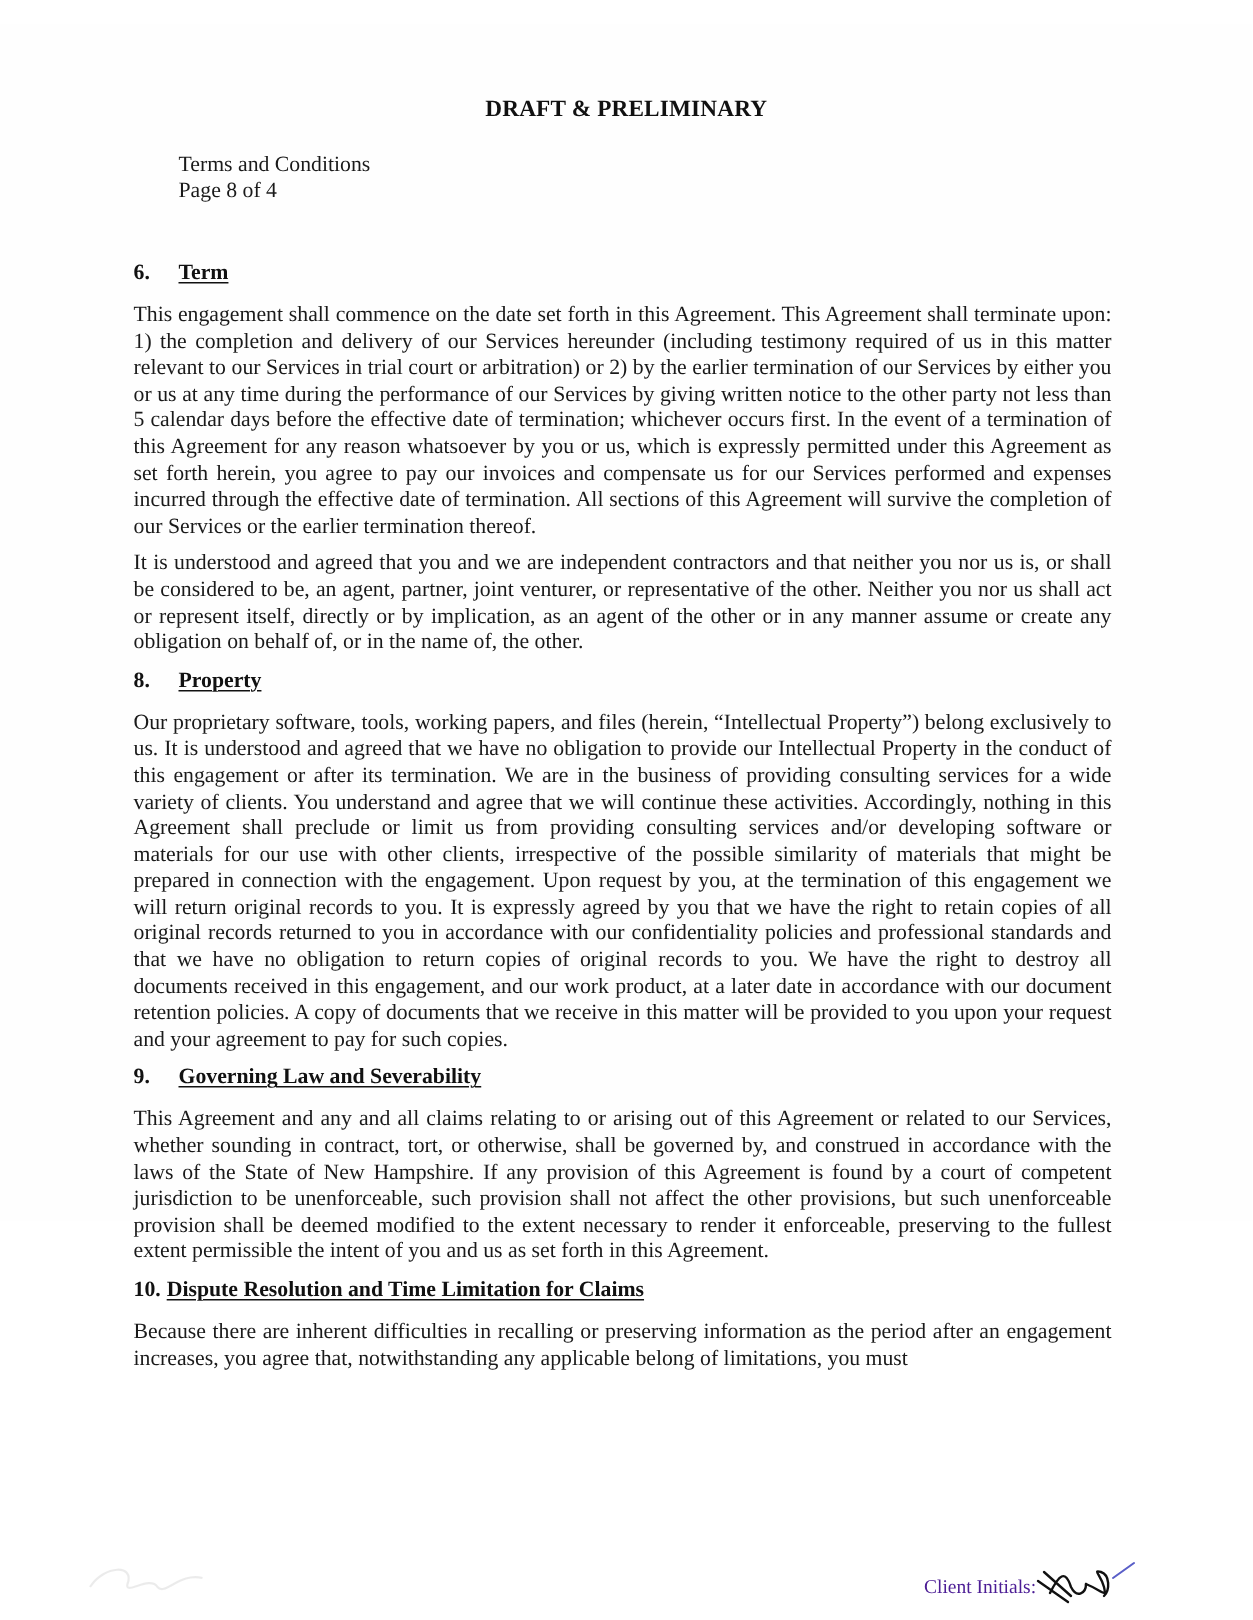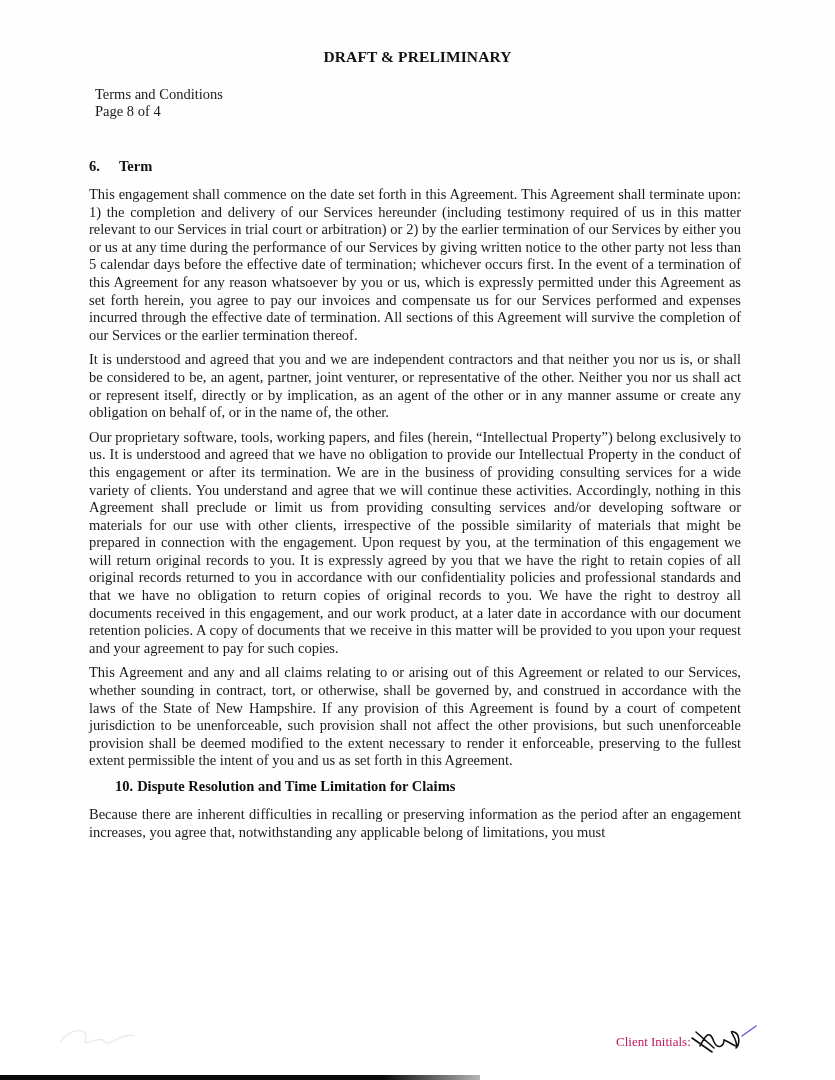--- a/index.html
+++ b/index.html
@@ -10,21 +10,21 @@
     body {
       width: 835px;
       height: 1080px;
       position: relative;
       overflow: hidden;
       font-family: "Liberation Serif", "DejaVu Serif", serif;
       color: #161616;
     }
     .page {
       position: absolute;
-      left: 0; top: 0;
+      left: 0; top: 16px;
       width: 835px;
       height: 798px;
       background: #fefefe;
     }
     .doc-title {
       position: absolute;
       top: 48px;
       left: 0;
       width: 835px;
       text-align: center;
@@ -34,21 +34,21 @@
       color: #111;
     }
     .doc-meta {
       position: absolute;
       left: 95px;
       top: 86px;
       font-size: 14.5px;
       line-height: 17px;
       color: #1a1a1a;
     }
-    .doc-meta div { white-space: nowrap; }
+    .doc-meta div { white-space: nowrap; margin-left: 24px; }
     .content {
       position: absolute;
       left: 89px;
       top: 157px;
       width: 652px;
     }
     .section { margin: 0; }
     .section-heading {
       font-weight: bold;
       font-size: 14.5px;
@@ -57,40 +57,40 @@
       color: #111;
       white-space: nowrap;
     }
     .section-heading .num {
       display: inline-block;
       min-width: 30px;
     }
     .section-heading .num.wide {
       min-width: 0;
       margin-right: 4px;
-      margin-left: 26px;
     }
     .section-heading .title {
+      text-decoration: underline;
       text-underline-offset: 2px;
       text-decoration-thickness: 1px;
     }
     .section-body {
       font-size: 14.5px;
       line-height: 17.6px;
       text-align: justify;
       margin: 0 0 7px 0;
       color: #1a1a1a;
       hyphens: none;
     }
     .footer-initials {
       position: absolute;
       left: 616px;
       top: 1034px;
       font-size: 13px;
-      color: #be185d;
+      color: #4c1d95;
       white-space: nowrap;
     }
     .signature {
       position: absolute;
       left: 690px;
       top: 1020px;
       width: 70px;
       height: 40px;
     }
     .bottom-bar {
@@ -129,24 +129,30 @@
         <span class="num">6.</span><span class="title">Term</span>
       </div>
       <p class="section-body">This engagement shall commence on the date set forth in this Agreement. This Agreement shall terminate upon: 1) the completion and delivery of our Services hereunder (including testimony required of us in this matter relevant to our Services in trial court or arbitration) or 2) by the earlier termination of our Services by either you or us at any time during the performance of our Services by giving written notice to the other party not less than 5 calendar days before the effective date of termination; whichever occurs first. In the event of a termination of this Agreement for any reason whatsoever by you or us, which is expressly permitted under this Agreement as set forth herein, you agree to pay our invoices and compensate us for our Services performed and expenses incurred through the effective date of termination. All sections of this Agreement will survive the completion of our Services or the earlier termination thereof.</p>
     </div>
 
     <div class="section">
       <p class="section-body">It is understood and agreed that you and we are independent contractors and that neither you nor us is, or shall be considered to be, an agent, partner, joint venturer, or representative of the other. Neither you nor us shall act or represent itself, directly or by implication, as an agent of the other or in any manner assume or create any obligation on behalf of, or in the name of, the other.</p>
     </div>
 
     <div class="section">
+      <div class="section-heading">
+        <span class="num">8.</span><span class="title">Property</span>
+      </div>
       <p class="section-body">Our proprietary software, tools, working papers, and files (herein, “Intellectual Property”) belong exclusively to us. It is understood and agreed that we have no obligation to provide our Intellectual Property in the conduct of this engagement or after its termination. We are in the business of providing consulting services for a wide variety of clients. You understand and agree that we will continue these activities. Accordingly, nothing in this Agreement shall preclude or limit us from providing consulting services and/or developing software or materials for our use with other clients, irrespective of the possible similarity of materials that might be prepared in connection with the engagement. Upon request by you, at the termination of this engagement we will return original records to you. It is expressly agreed by you that we have the right to retain copies of all original records returned to you in accordance with our confidentiality policies and professional standards and that we have no obligation to return copies of original records to you. We have the right to destroy all documents received in this engagement, and our work product, at a later date in accordance with our document retention policies. A copy of documents that we receive in this matter will be provided to you upon your request and your agreement to pay for such copies.</p>
     </div>
 
     <div class="section">
+      <div class="section-heading">
+        <span class="num">9.</span><span class="title">Governing Law and Severability</span>
+      </div>
       <p class="section-body">This Agreement and any and all claims relating to or arising out of this Agreement or related to our Services, whether sounding in contract, tort, or otherwise, shall be governed by, and construed in accordance with the laws of the State of New Hampshire. If any provision of this Agreement is found by a court of competent jurisdiction to be unenforceable, such provision shall not affect the other provisions, but such unenforceable provision shall be deemed modified to the extent necessary to render it enforceable, preserving to the fullest extent permissible the intent of you and us as set forth in this Agreement.</p>
     </div>
 
     <div class="section">
       <div class="section-heading">
         <span class="num wide">10.</span><span class="title">Dispute Resolution and Time Limitation for Claims</span>
       </div>
       <p class="section-body">Because there are inherent difficulties in recalling or preserving information as the period after an engagement increases, you agree that, notwithstanding any applicable belong of limitations, you must</p>
     </div>
 

